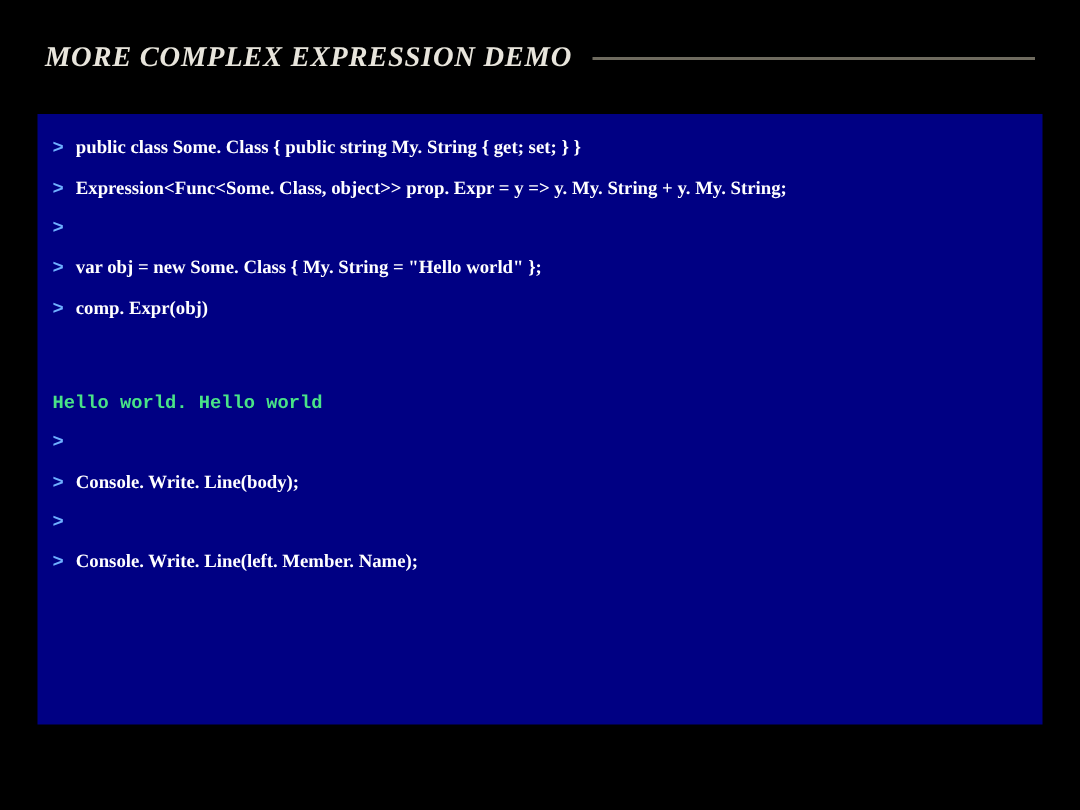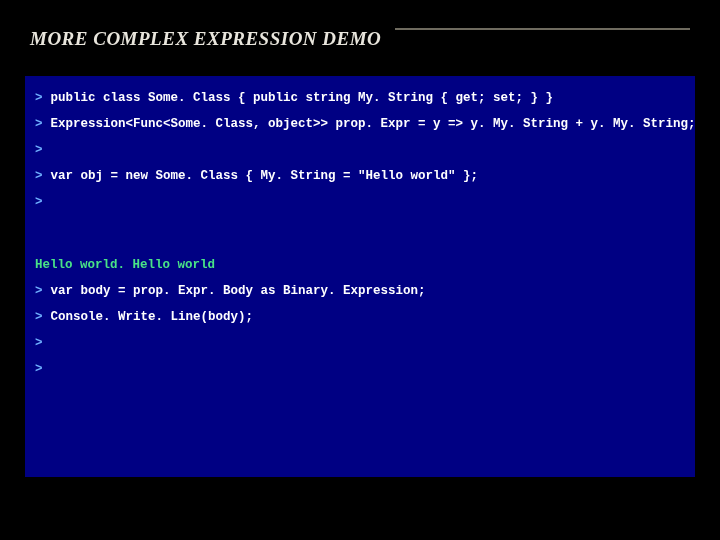--- a/index.html
+++ b/index.html
@@ -13,20 +13,21 @@
   }
   .slide {
     width: 720px;
     height: 540px;
     background: #000;
     position: relative;
     box-sizing: border-box;
   }
   .title-row {
     display: flex;
+    align-items: center;
     padding: 28px 30px 6px 30px;
   }
   .title {
     font-style: italic;
     font-weight: bold;
     color: #e8e5dc;
     font-size: 19px;
     letter-spacing: 0.5px;
     white-space: nowrap;
     padding-right: 14px;
@@ -50,20 +51,21 @@
     align-items: baseline;
     margin-bottom: 9px;
     white-space: pre;
   }
   .prompt {
     color: #6fb0ff;
     padding: 0 8px 0 2px;
   }
   .cmd {
     color: #ffffff;
+    font-family: Liberation Serif, serif;
   }
   .out {
     color: #49e387;
     padding-left: 2px;
     margin-bottom: 9px;
     white-space: pre;
     margin-top: 47px;
   }
 </style>
 </head>
@@ -72,20 +74,20 @@
 <div class="slide">
   <div class="title-row">
     <div class="title">MORE COMPLEX EXPRESSION DEMO</div>
     <div class="rule"></div>
   </div>
   <div class="console" id="console">
       <div class="row"><span class="prompt">&gt;</span><span class="cmd">public class Some. Class { public string My. String { get; set; } }</span></div>
       <div class="row"><span class="prompt">&gt;</span><span class="cmd">Expression&lt;Func&lt;Some. Class, object&gt;&gt; prop. Expr = y =&gt; y. My. String + y. My. String;</span></div>
       <div class="row"><span class="prompt">&gt;</span></div>
       <div class="row"><span class="prompt">&gt;</span><span class="cmd">var obj = new Some. Class { My. String = "Hello world" };</span></div>
+      <div class="row"><span class="prompt">&gt;</span><span class="cmd">comp. Expr(obj)</span></div>
+      <div class="out">Hello world. Hello world</div>
       <div class="row"><span class="prompt">&gt;</span></div>
-      <div class="out">Hello world. Hello world</div>
-      <div class="row"><span class="prompt">&gt;</span><span class="cmd">var body = prop. Expr. Body as Binary. Expression;</span></div>
       <div class="row"><span class="prompt">&gt;</span><span class="cmd">Console. Write. Line(body);</span></div>
       <div class="row"><span class="prompt">&gt;</span></div>
-      <div class="row"><span class="prompt">&gt;</span></div>
+      <div class="row"><span class="prompt">&gt;</span><span class="cmd">Console. Write. Line(left. Member. Name);</span></div>
     </div>
 </div>
 
 </body></html>

